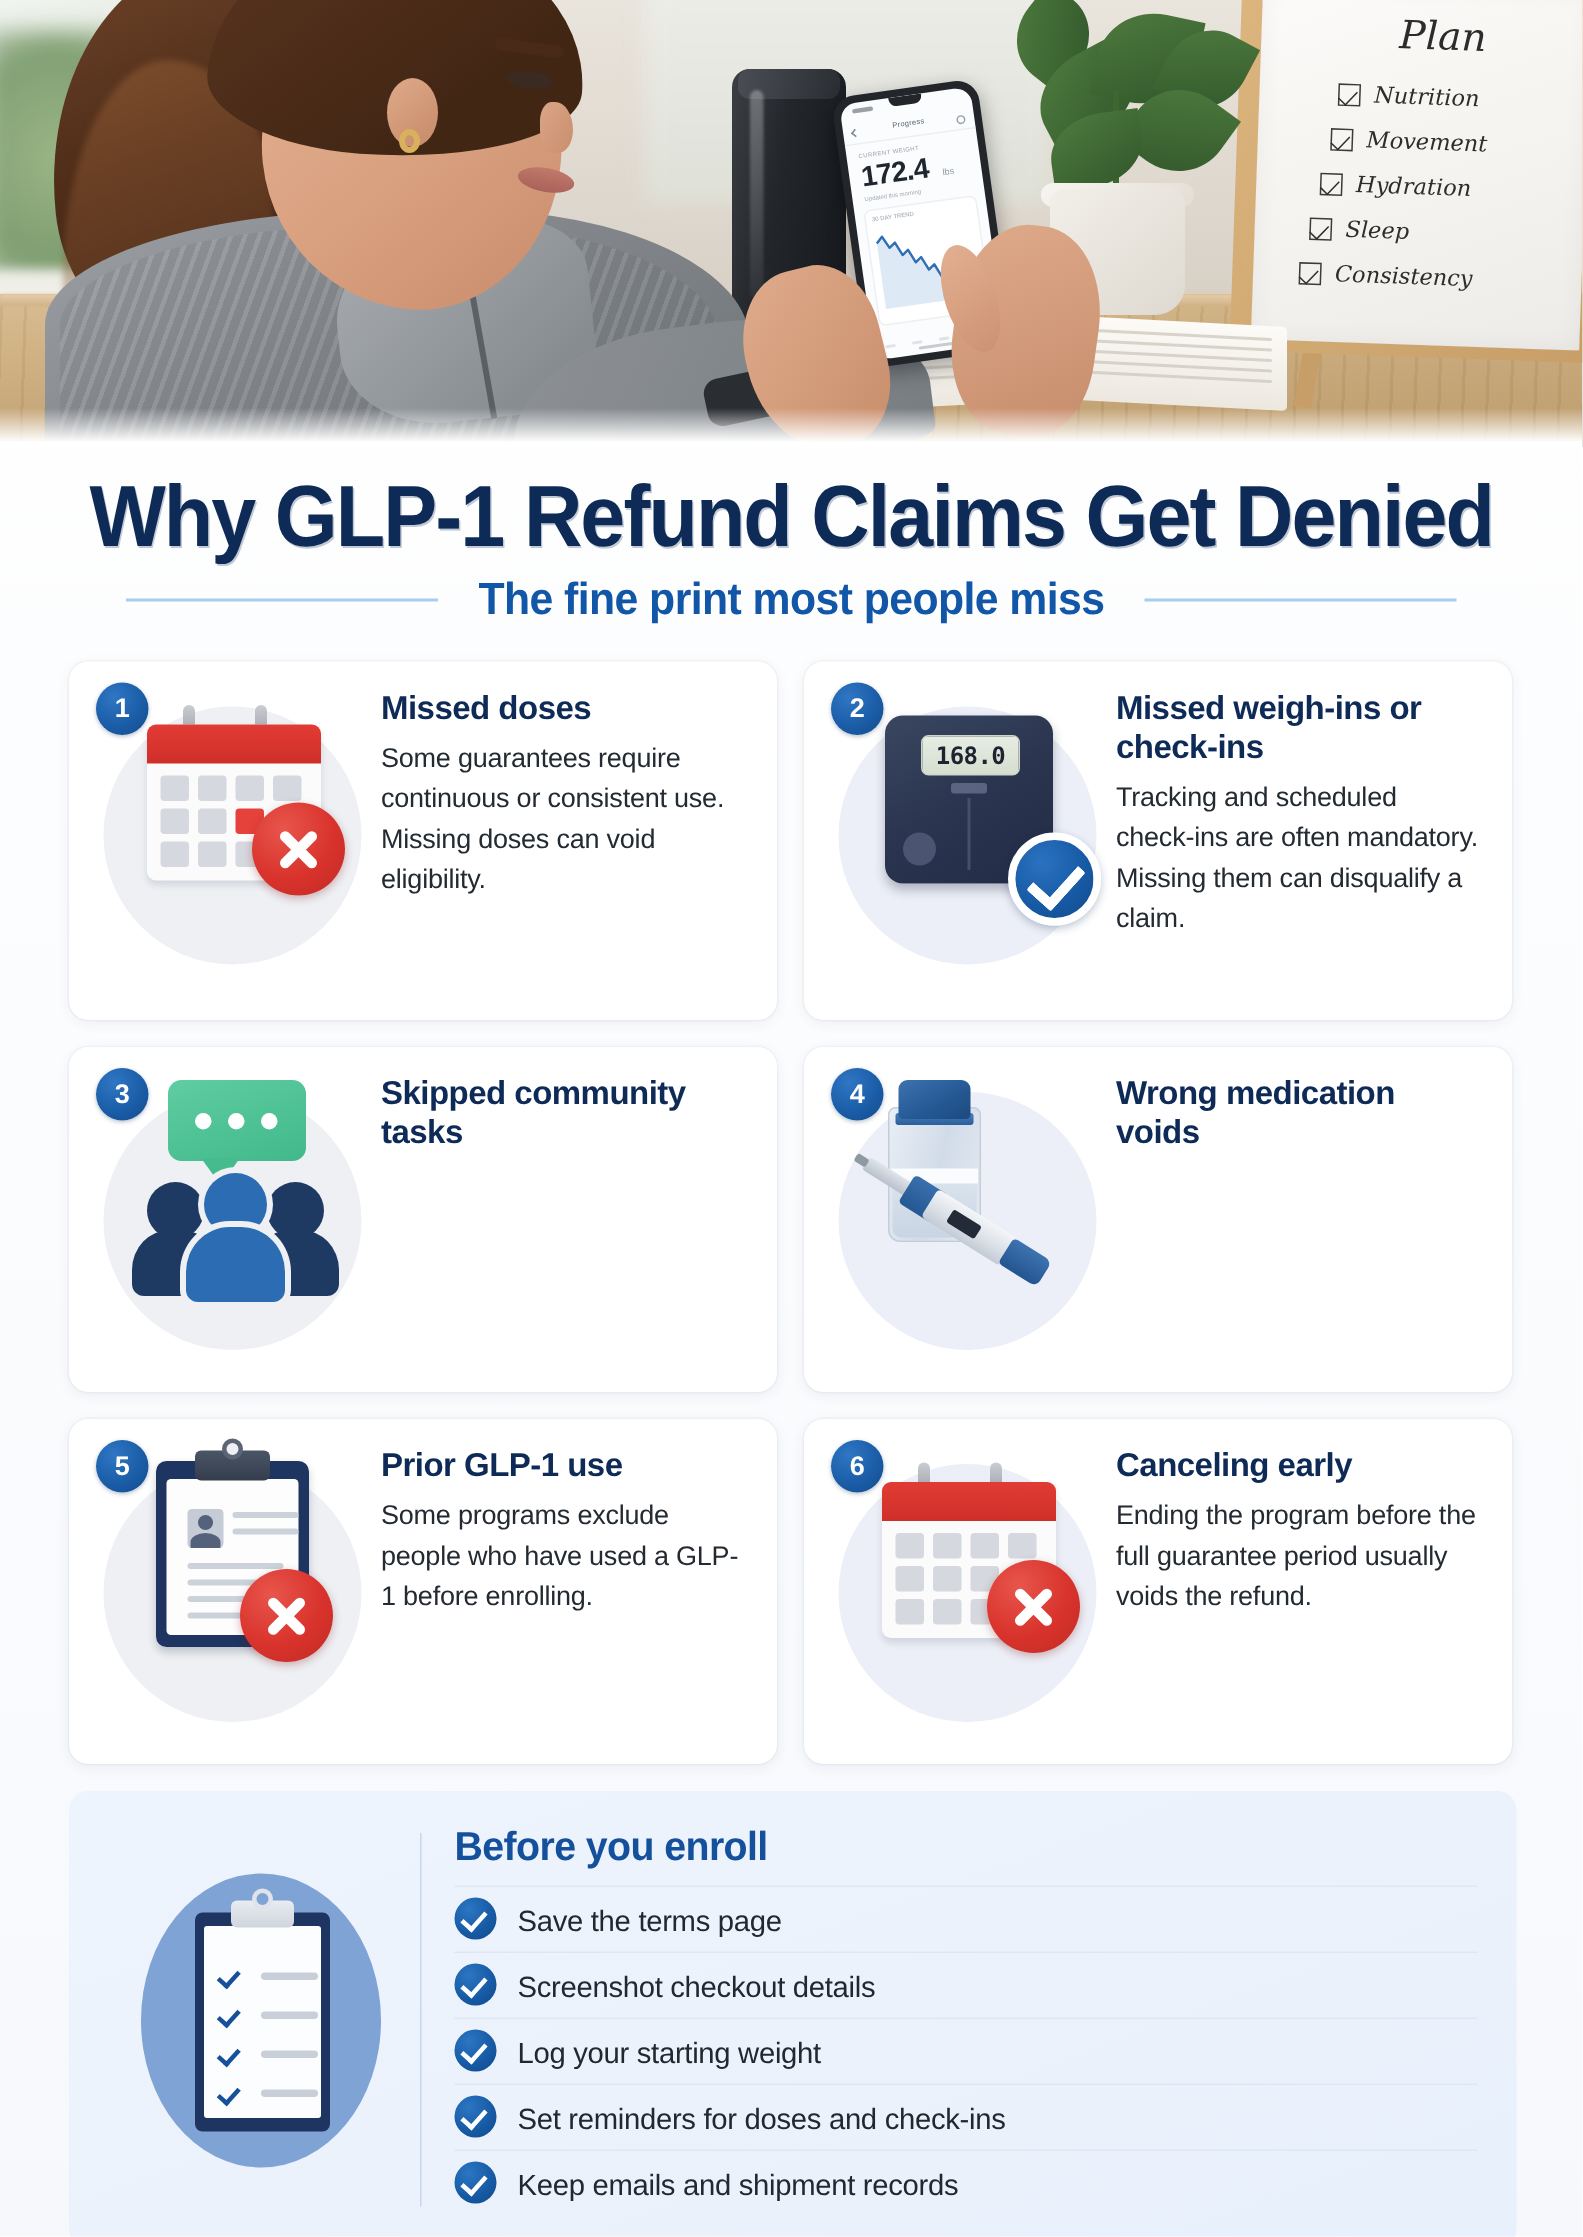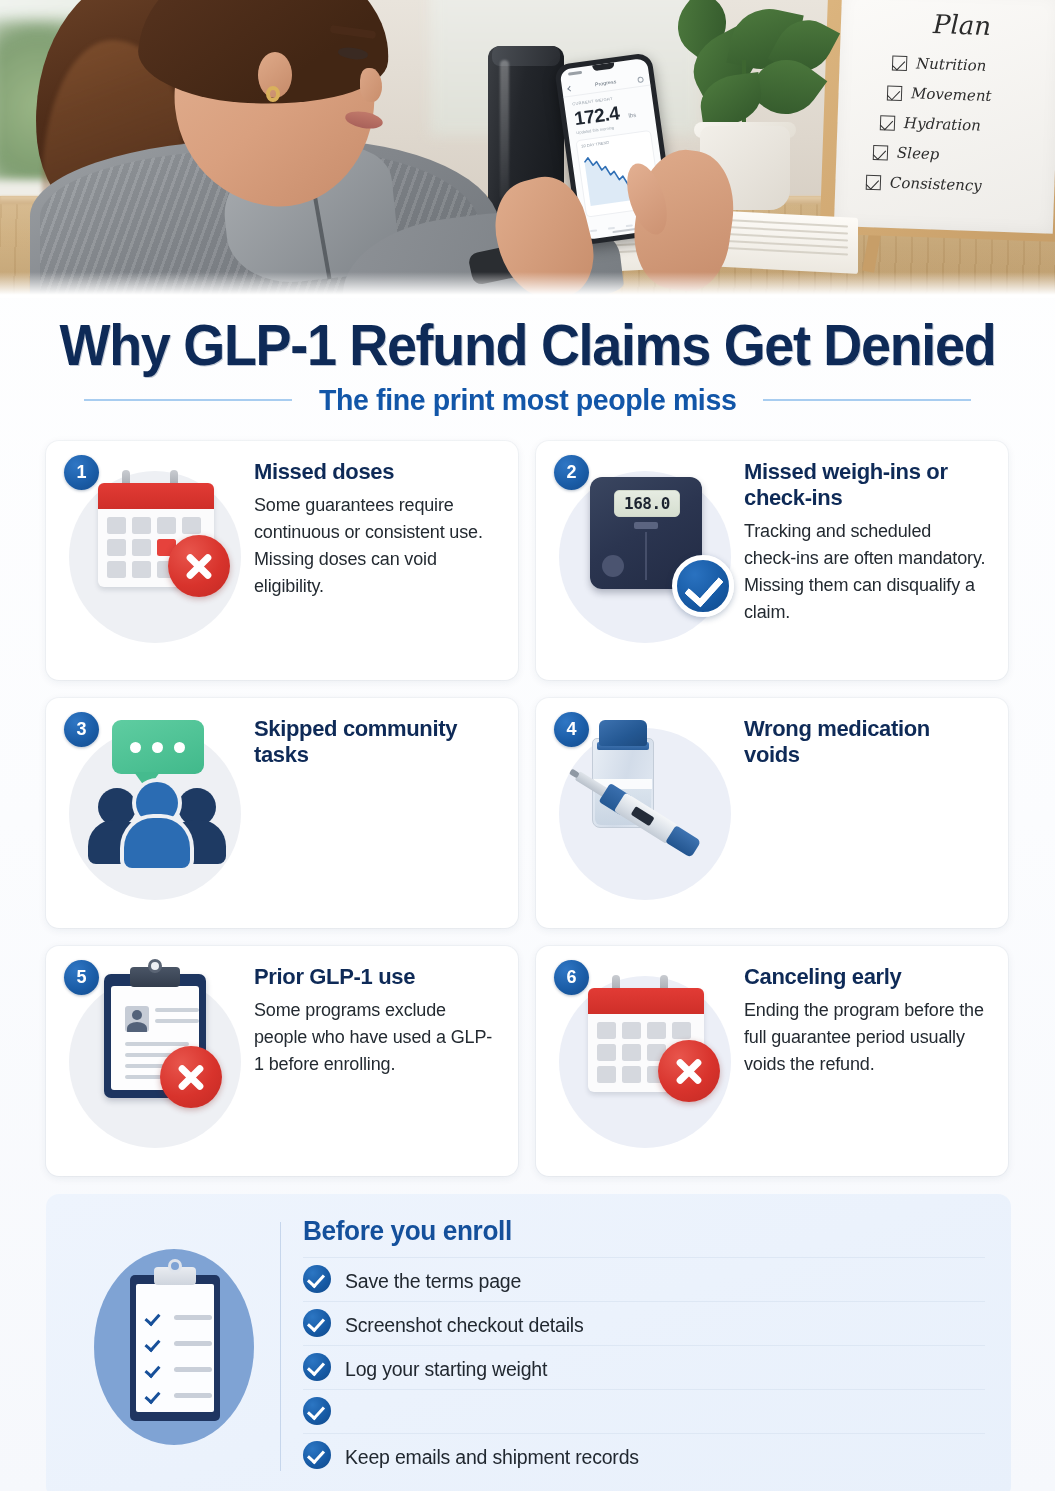--- a/index.html
+++ b/index.html
@@ -1101,20 +1101,21 @@
       <div class="chk-row">
         <span class="chk-circle"></span>
         <span class="chk-text">Screenshot checkout details</span>
       </div>
       <div class="chk-row">
         <span class="chk-circle"></span>
         <span class="chk-text">Log your starting weight</span>
       </div>
       <div class="chk-row">
         <span class="chk-circle"></span>
+        <span class="chk-text">Set reminders for doses and check-ins</span>
       </div>
       <div class="chk-row">
         <span class="chk-circle"></span>
         <span class="chk-text">Keep emails and shipment records</span>
       </div>
     </div>
   </div>
 
 </div>
 

